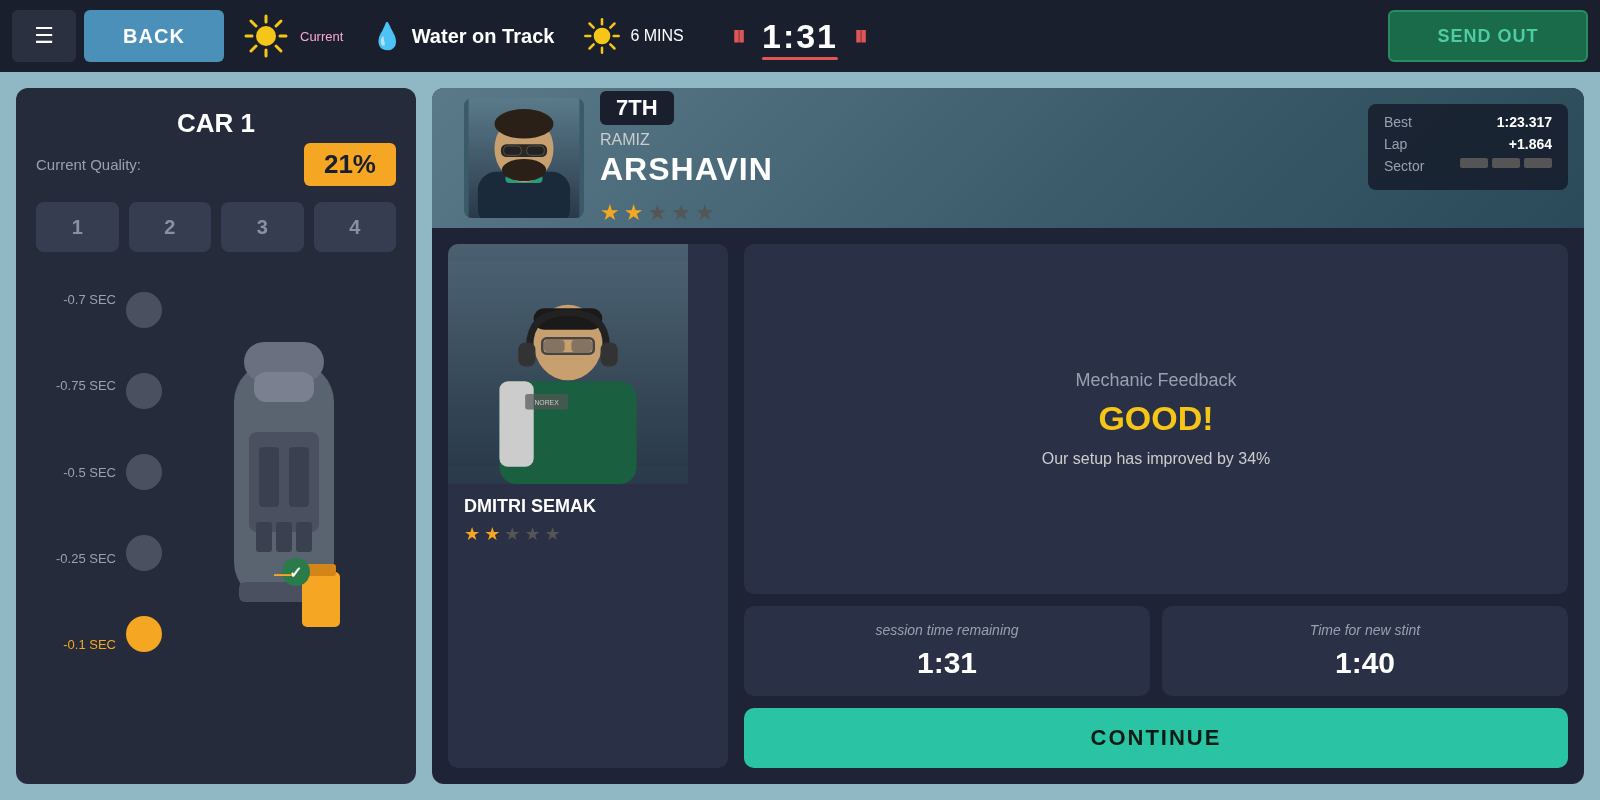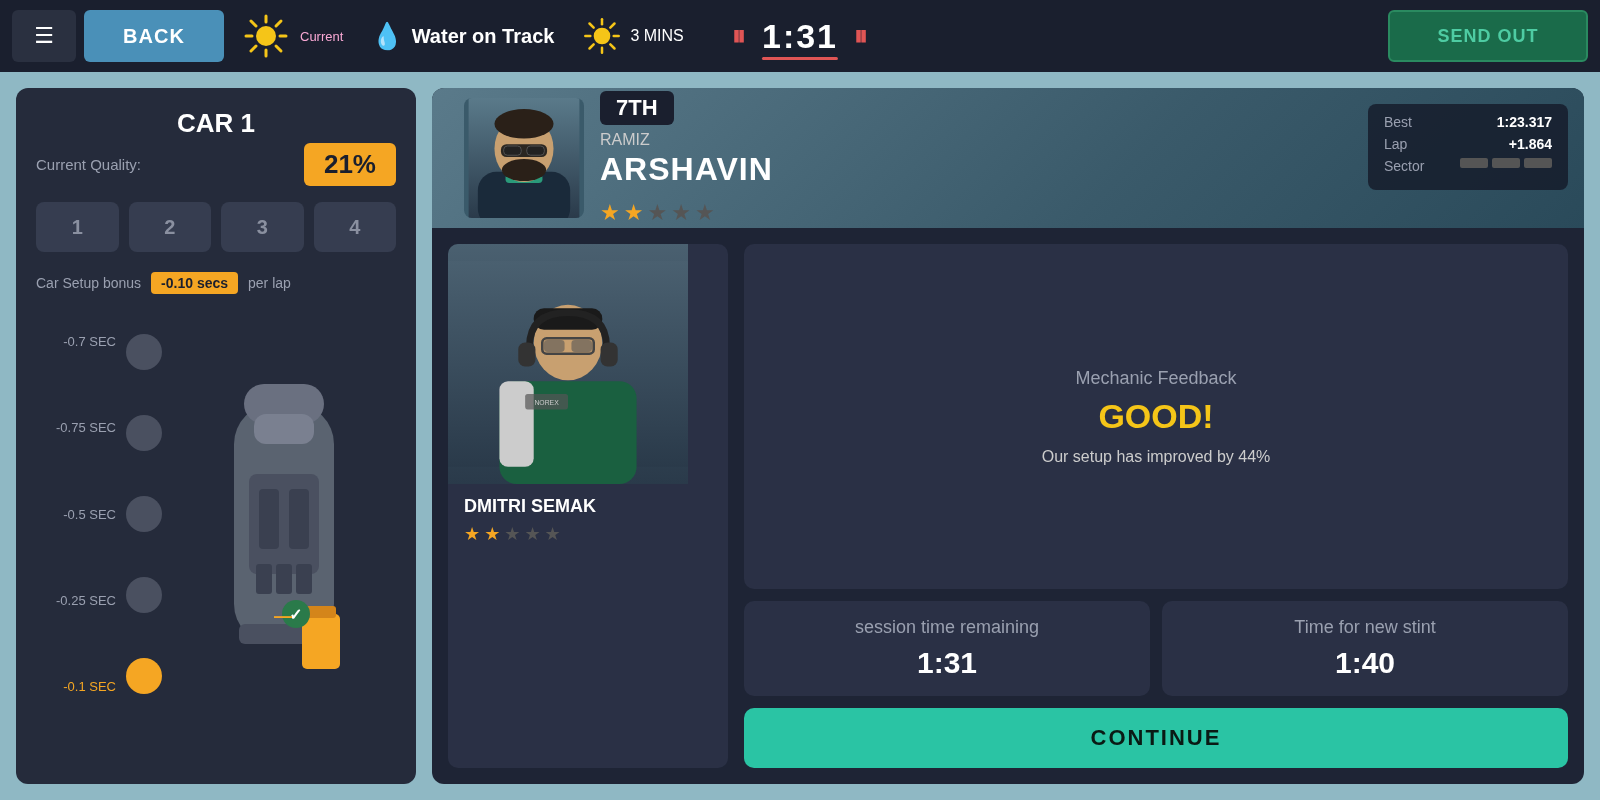--- a/index.html
+++ b/index.html
@@ -423,22 +423,23 @@
       background: #2a3045;
       border-radius: 10px;
       padding: 16px 20px;
       display: flex;
       flex-direction: column;
       align-items: center;
       gap: 8px;
     }
     .stat-card-label {
       color: #9aa0b0;
-      font-size: 18px;
+      font-size: 14px;
       text-align: center;
+      font-style: italic;
     }
     .stat-card-value {
       color: white;
       font-size: 30px;
       font-weight: bold;
     }
     .continue-btn {
       width: 100%;
       height: 60px;
       background: #2ac4a4;
@@ -491,21 +492,21 @@
         <line x1="24" y1="4" x2="24" y2="10" stroke="#f5c518" stroke-width="3" stroke-linecap="round"></line>
         <line x1="24" y1="38" x2="24" y2="44" stroke="#f5c518" stroke-width="3" stroke-linecap="round"></line>
         <line x1="4" y1="24" x2="10" y2="24" stroke="#f5c518" stroke-width="3" stroke-linecap="round"></line>
         <line x1="38" y1="24" x2="44" y2="24" stroke="#f5c518" stroke-width="3" stroke-linecap="round"></line>
         <line x1="9" y1="9" x2="14" y2="14" stroke="#f5c518" stroke-width="3" stroke-linecap="round"></line>
         <line x1="34" y1="34" x2="39" y2="39" stroke="#f5c518" stroke-width="3" stroke-linecap="round"></line>
         <line x1="39" y1="9" x2="34" y2="14" stroke="#f5c518" stroke-width="3" stroke-linecap="round"></line>
         <line x1="9" y1="39" x2="14" y2="34" stroke="#f5c518" stroke-width="3" stroke-linecap="round"></line>
       </svg>
     </div>
-    <span style="color:white;font-size:16px;">3 MINS</span>
+    <span style="color:white;font-size:16px;">6 MINS</span>
   </div>
 
   <div class="timer-section">
     <span class="pause-icon">⏸</span>
     <div style="position:relative;">
       <span class="timer-display">1:31</span>
       <div class="timer-underline"></div>
     </div>
     <span class="pause-icon">⏸</span>
   </div>
@@ -519,25 +520,20 @@
     <div class="car-title">CAR 1</div>
     <div class="quality-row">
       <span class="quality-label">Current Quality:</span>
       <span class="quality-badge">21%</span>
     </div>
     <div class="tyre-slots">
       <div class="tyre-slot">1</div>
       <div class="tyre-slot">2</div>
       <div class="tyre-slot">3</div>
       <div class="tyre-slot">4</div>
-    </div>
-    <div class="setup-bonus-row">
-      <span class="setup-label">Car Setup bonus</span>
-      <span class="bonus-badge">-0.10 secs</span>
-      <span class="per-lap">per lap</span>
     </div>
 
     <div class="car-slider-area">
       <div class="slider-labels">
         <span class="slider-label">-0.7 SEC</span>
         <span class="slider-label">-0.75 SEC</span>
         <span class="slider-label">-0.5 SEC</span>
         <span class="slider-label">-0.25 SEC</span>
         <span class="slider-label active">-0.1 SEC</span>
       </div>
@@ -687,21 +683,21 @@
             <span class="mechanic-star empty">★</span>
             <span class="mechanic-star empty">★</span>
           </div>
         </div>
       </div>
 
       <div class="feedback-area">
         <div class="feedback-top">
           <div class="feedback-title">Mechanic Feedback</div>
           <div class="feedback-good">GOOD!</div>
-          <div class="feedback-desc">Our setup has improved by 44%</div>
+          <div class="feedback-desc">Our setup has improved by 34%</div>
         </div>
 
         <div class="stats-row">
           <div class="stat-card">
             <div class="stat-card-label">session time remaining</div>
             <div class="stat-card-value">1:31</div>
           </div>
           <div class="stat-card">
             <div class="stat-card-label">Time for new stint</div>
             <div class="stat-card-value">1:40</div>

